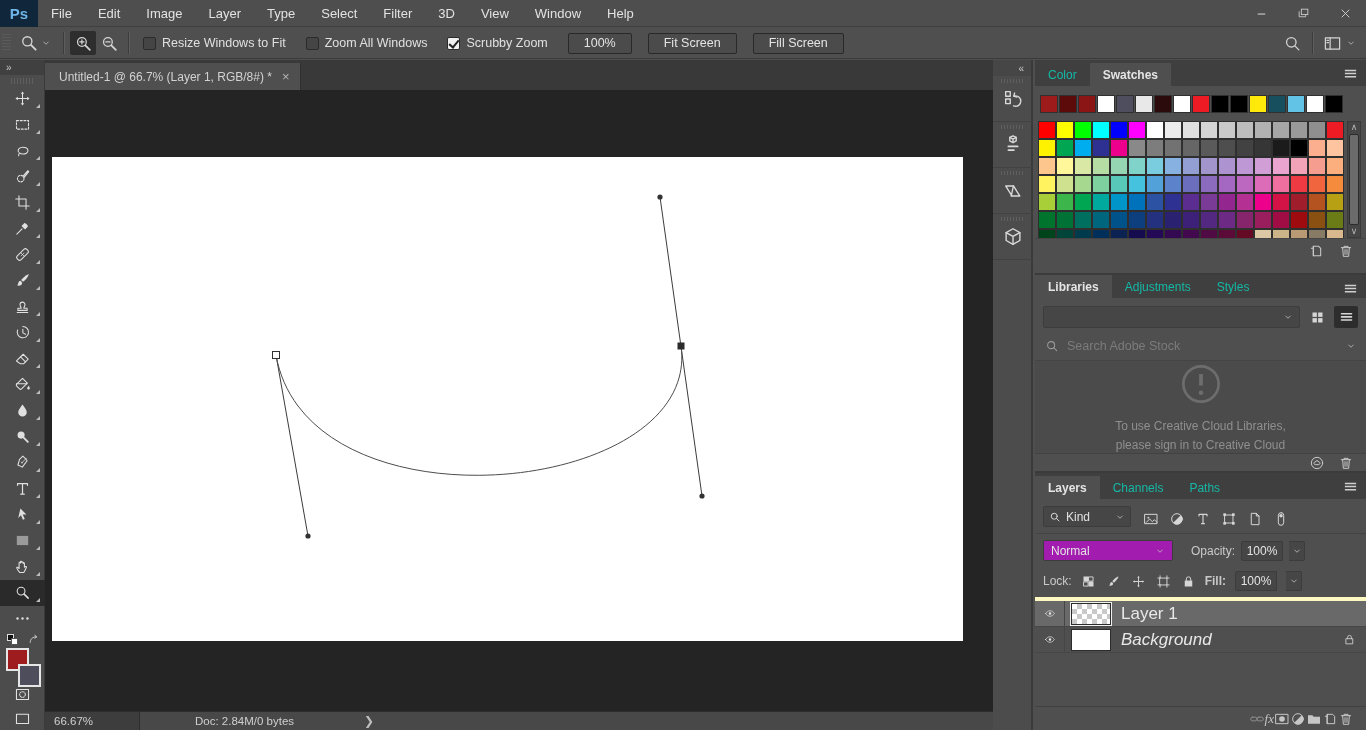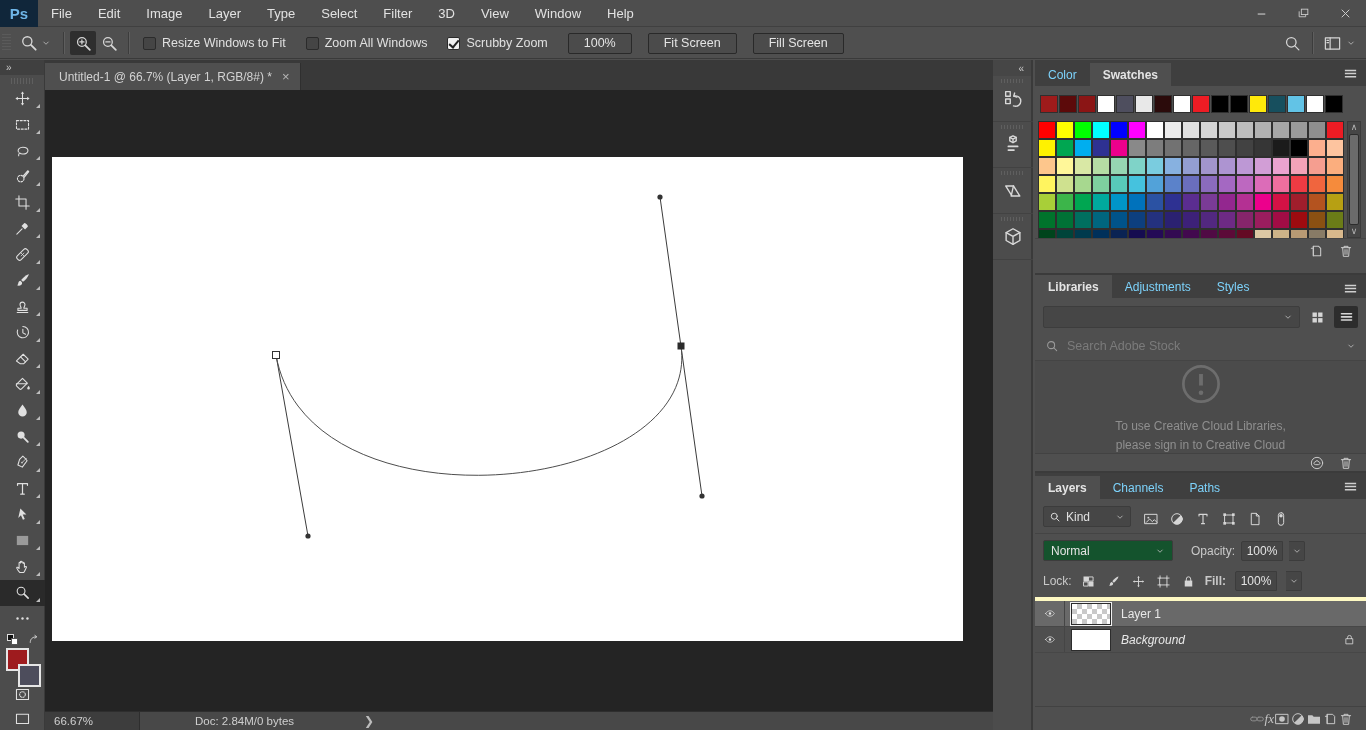--- a/index.html
+++ b/index.html
@@ -81,21 +81,21 @@
   .dock-head { height:16px; display:flex; align-items:center; justify-content:flex-end; padding-right:6px;
                color:#c9c9c9; font-size:10px; letter-spacing:1px; background:#464646; }
   .dock-btn { width:40px; height:46px; display:flex; flex-direction:column; align-items:center; border-bottom:1px solid #424242; padding-top:3px; }
   .dock-grip { width:24px; height:4px; background:repeating-linear-gradient(90deg,#5f5f5f 0 1px,transparent 1px 3px); margin-bottom:5px; }
   .dock-btn .ico { width:22px; height:22px; color:#d9d9d9; }
 
   
   .panels { position:absolute; top:60px; left:1035px; width:331px; bottom:0; display:flex; flex-direction:column; background:#3b3b3b; gap:2px; }
   .pgroup { background:#4f4f4f; display:flex; flex-direction:column; }
   .ptabs { height:26px; background:#3f3f3f; display:flex; align-items:flex-end; position:relative; }
-  .ptab { height:23px; padding:0 13px; display:flex; align-items:center; font-size:12px; color:#7dd3fc; background:#3f3f3f; }
+  .ptab { height:23px; padding:0 13px; display:flex; align-items:center; font-size:12px; color:#14b8a6; background:#3f3f3f; }
   .ptab.active { background:#4f4f4f; color:#e4e4e4; font-weight:bold; }
   .pmenu { position:absolute; right:8px; top:6px; width:15px; height:13px; color:#cfcfcf; }
 
   
   .recent-row { display:flex; gap:1px; padding:9px 5px 6px 5px; }
   .recent-row .sw { width:18px; height:18px; }
   .sw { border:1px solid #2f2f2f; }
   .swgrid-wrap { display:flex; padding:2px 0 0 3px; }
   .swgrid { width:306px; height:117px; overflow:hidden; display:flex; flex-direction:column; }
   .swrow { display:flex; }
@@ -123,40 +123,40 @@
   .lib-foot .ico { width:16px; height:16px; color:#c9c9c9; }
 
   
   .lay-filter { display:flex; align-items:flex-end; gap:7px; padding:7px 8px 6px 8px; border-bottom:1px solid #444; }
   .kind-select { width:88px; height:21px; background:#464646; border:1px solid #3c3c3c; border-radius:2px;
                  display:flex; align-items:center; gap:5px; padding:0 5px; font-size:12px; color:#e0e0e0; }
   .kind-select .ico { width:12px; height:12px; }
   .kind-select .chev { margin-left:auto; }
   .filt-ico { width:18px; height:16px; color:#d6d6d6; }
   .lay-blend { display:flex; align-items:center; padding:6px 8px; gap:6px; }
-  .blend-select { width:130px; height:21px; background:#14532d; border:1px solid #3c3c3c; border-radius:2px;
+  .blend-select { width:130px; height:21px; background:#a21caf; border:1px solid #3c3c3c; border-radius:2px;
                   display:flex; align-items:center; padding:0 7px; font-size:12px; color:#e4e4e4; }
   .blend-select .chev { margin-left:auto; }
   .lbl { font-size:12px; color:#c9c9c9; }
   .valbox { width:42px; height:20px; background:#464646; border:1px solid #3c3c3c; border-radius:2px 0 0 2px;
             display:flex; align-items:center; justify-content:center; font-size:12px; color:#e4e4e4; }
   .valchev { width:16px; height:20px; background:#464646; border:1px solid #3c3c3c; border-left:none; border-radius:0 2px 2px 0;
              display:flex; align-items:center; justify-content:center; }
   .lay-lock { display:flex; align-items:center; gap:9px; padding:4px 8px 6px 8px; border-bottom:4px solid #fef9c3; }
   .lock-ico { width:15px; height:15px; color:#d6d6d6; }
   .lay-list { flex:1; display:flex; flex-direction:column; }
   .lay-row { height:26px; display:flex; align-items:center; border-bottom:1px solid #474747; }
   .lay-row.selected { background:#696969; }
   .eye-cell { width:30px; height:100%; display:flex; align-items:center; justify-content:center; border-right:1px solid #454545; }
   .eye-cell .ico { width:16px; height:11px; color:#e6e6e6; }
   .thumb { width:40px; height:22px; margin-left:6px; border:1px solid #2c2c2c; }
   .thumb.transparent { background:#fff conic-gradient(#cfcfcf 0 25%, #fff 0 50%, #cfcfcf 0 75%, #fff 0) ;
     background:repeating-conic-gradient(#c9c9c9 0% 25%, #ffffff 0% 50%) 0 0 / 10px 10px; outline:1px solid #f0f0f0; }
   .thumb.white { background:#fff; }
-  .lay-name { margin-left:10px; font-size:12px; color:#e8e8e8; }
+  .lay-name { margin-left:10px; font-size:17px; color:#e8e8e8; }
   .lay-name.italic { font-style:italic; }
   .lay-lockicon { margin-left:auto; margin-right:10px; width:13px; height:13px; color:#d9d9d9; }
   .lay-foot { height:24px; display:flex; align-items:center; justify-content:flex-end; padding-right:12px; border-top:1px solid #424242; }
   .lay-foot .ico { width:16px; height:16px; color:#c6c6c6; }
   .lay-foot .ico.dim { color:#8d8d8d; }
   .fx-txt { font-style:italic; font-size:13px; color:#c6c6c6; font-family:"Liberation Serif", serif; }
 </style>
 </head>
 <body>
 

